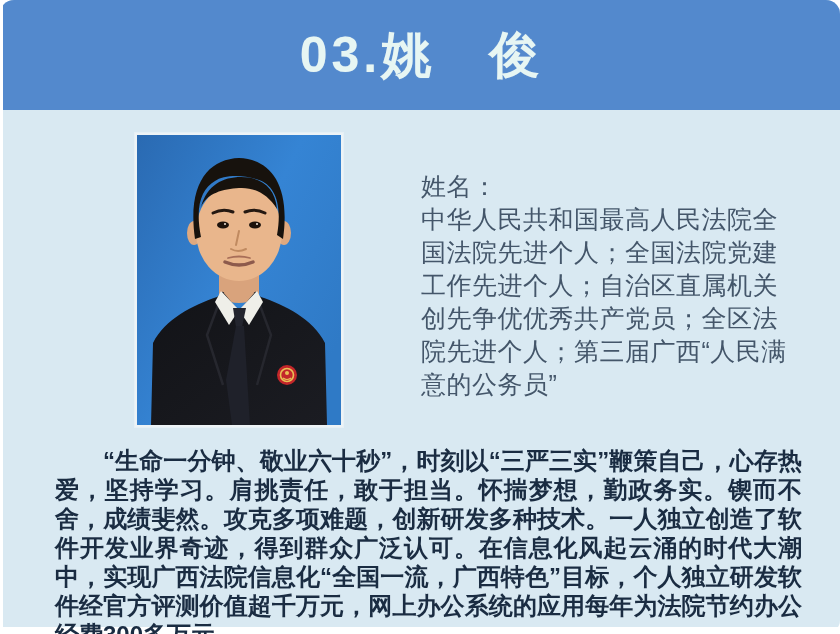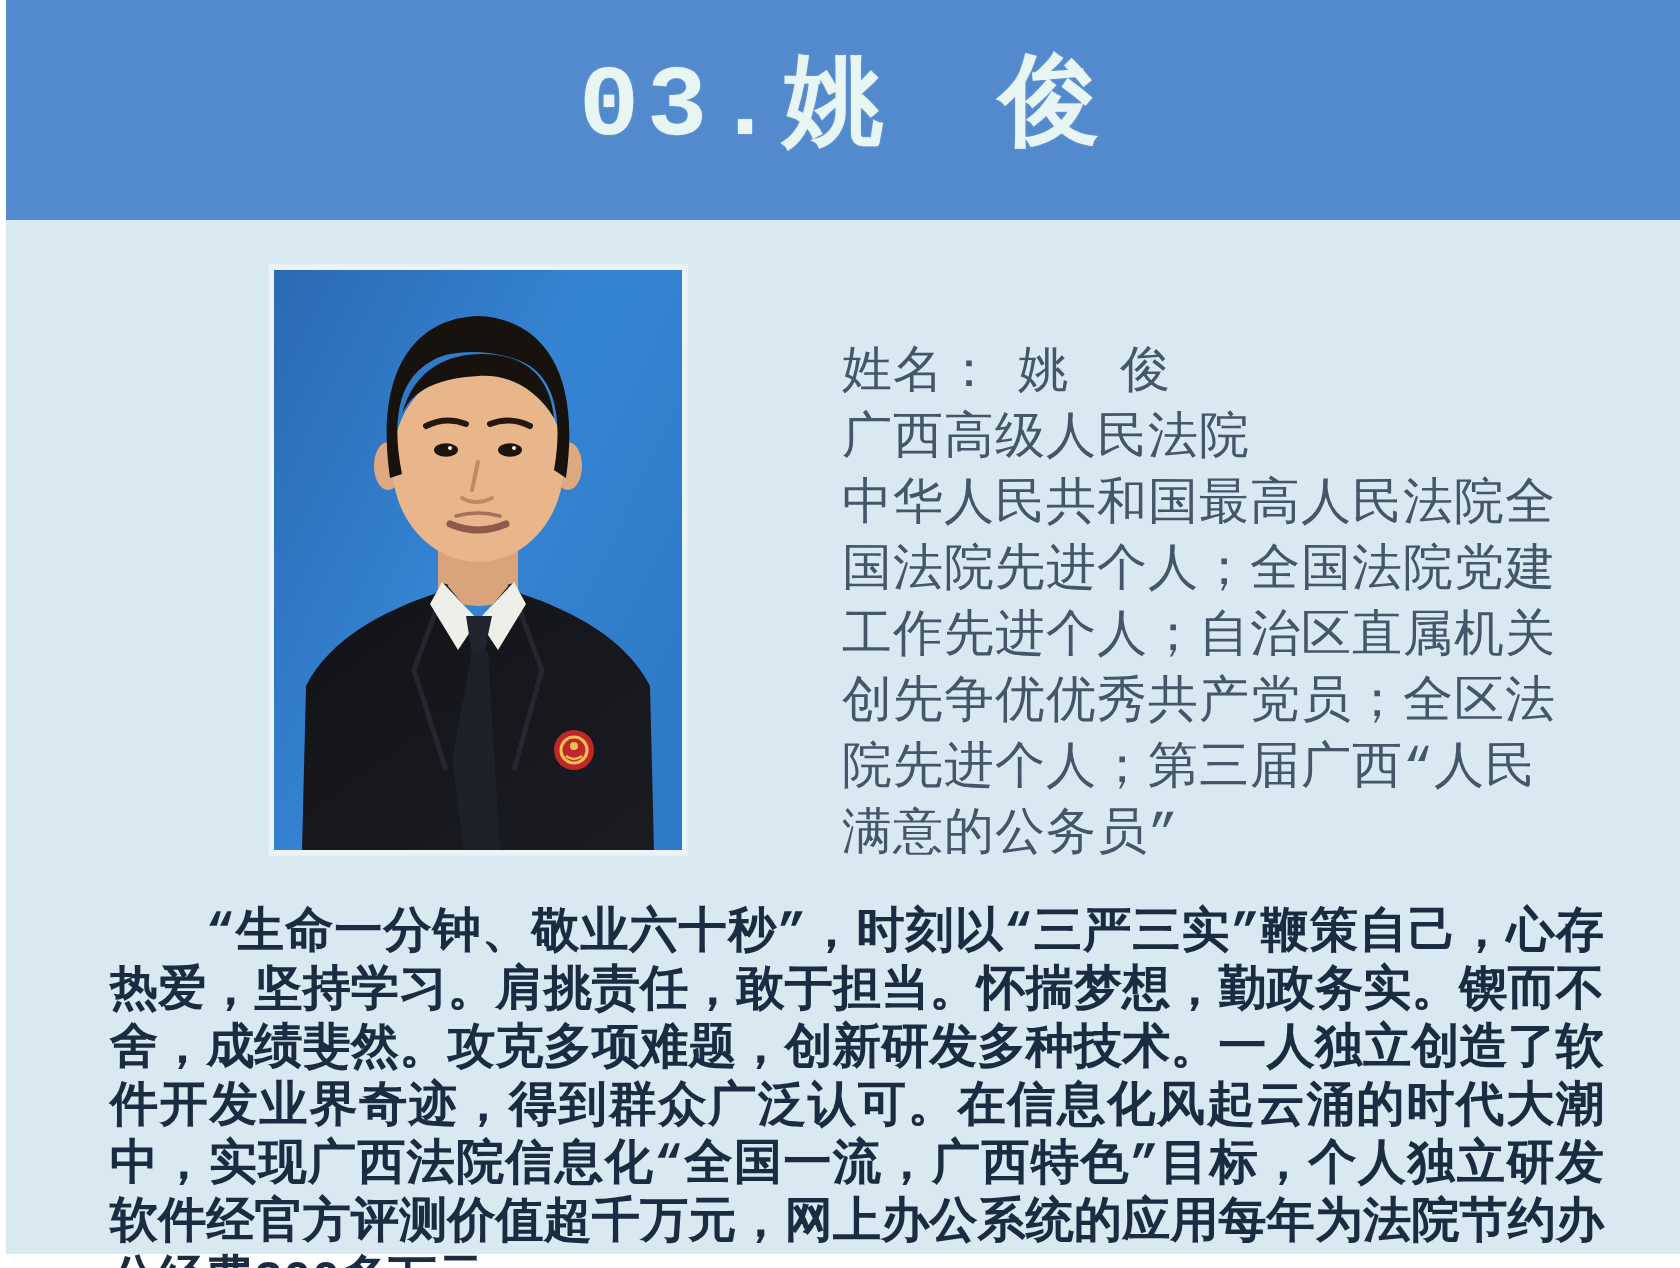--- a/index.html
+++ b/index.html
@@ -1,21 +1,22 @@
 <!DOCTYPE html>
 <html><head>
 <meta charset="utf-8">
 <style>
   html,body{margin:0;padding:0;}
   .page{
     position:relative;
     width:840px;height:634px;
     background:#ffffff;
     overflow:hidden;
-    font-family:Liberation Mono, monospace;
+    font-family:Liberation Sans, sans-serif;
+    border-radius:14px;
   }
   .content{
     position:absolute;left:3px;top:0;right:0;bottom:7px;
     background:#d9e9f2;
   }
   .header{
     height:110px;
     background:#5389cd;
     display:flex;align-items:center;justify-content:center;
   }
@@ -133,24 +134,22 @@
             <circle cx="150" cy="240" r="6.5" fill="none" stroke="#e9c055" stroke-width="1.6"></circle>
             <circle cx="150" cy="238" r="2" fill="#e9c055"></circle>
             <path d="M146,243 Q150,246 154,243" stroke="#e9c055" stroke-width="1.2" fill="none"></path>
           </g>
         </svg>
       </div>
 
       <div class="details">
         <div class="field-row">
           <span class="field-label">姓名：</span>
-          <span class="field-value">姚　俊</span>
         </div>
         <div class="field-row">
-          <span class="field-value">广西高级人民法院</span>
         </div>
         <div class="field-row">
           <span class="field-value">中华人民共和国最高人民法院全国法院先进个人；全国法院党建工作先进个人；自治区直属机关创先争优优秀共产党员；全区法院先进个人；第三届广西“人民满意的公务员”</span>
         </div>
       </div>
 
     </div>
 
     <p class="bio">“生命一分钟、敬业六十秒”，时刻以“三严三实”鞭策自己，心存热爱，坚持学习。肩挑责任，敢于担当。怀揣梦想，勤政务实。锲而不舍，成绩斐然。攻克多项难题，创新研发多种技术。一人独立创造了软件开发业界奇迹，得到群众广泛认可。在信息化风起云涌的时代大潮中，实现广西法院信息化“全国一流，广西特色”目标，个人独立研发软件经官方评测价值超千万元，网上办公系统的应用每年为法院节约办公经费300多万元。</p>
 

